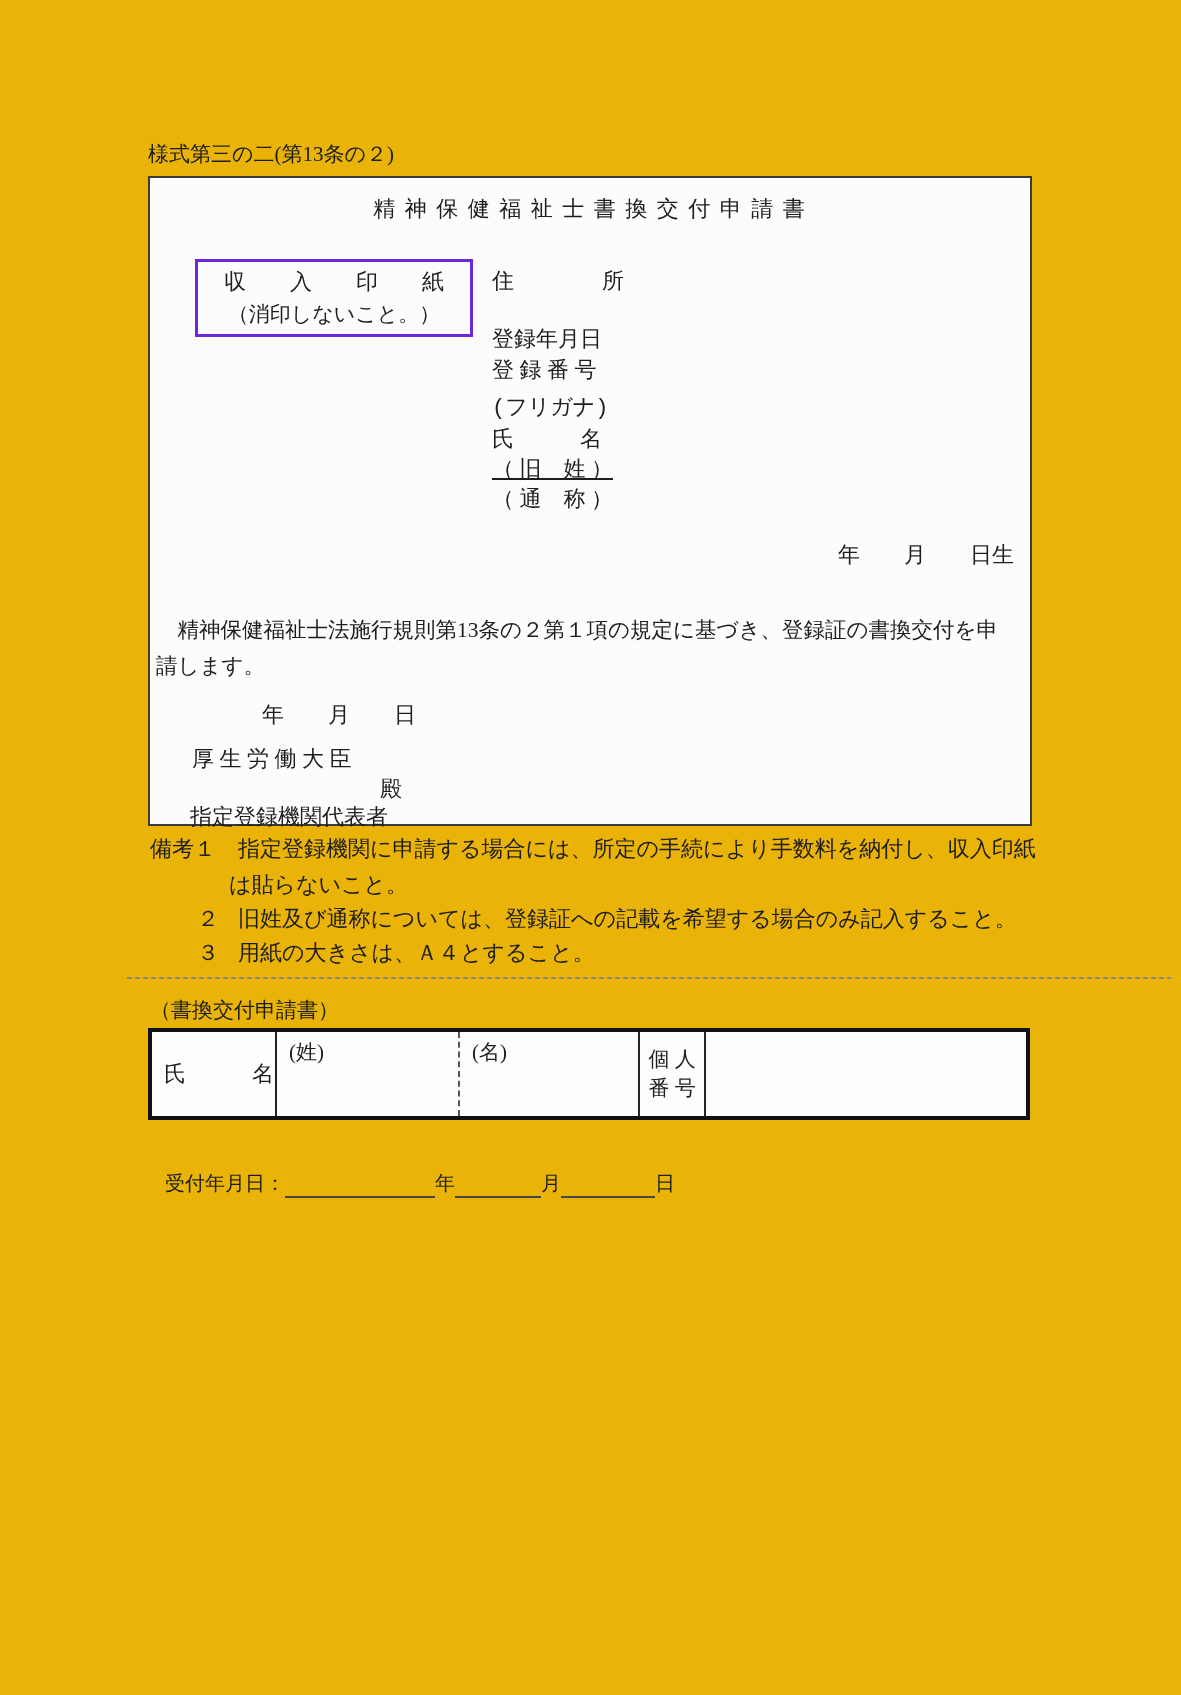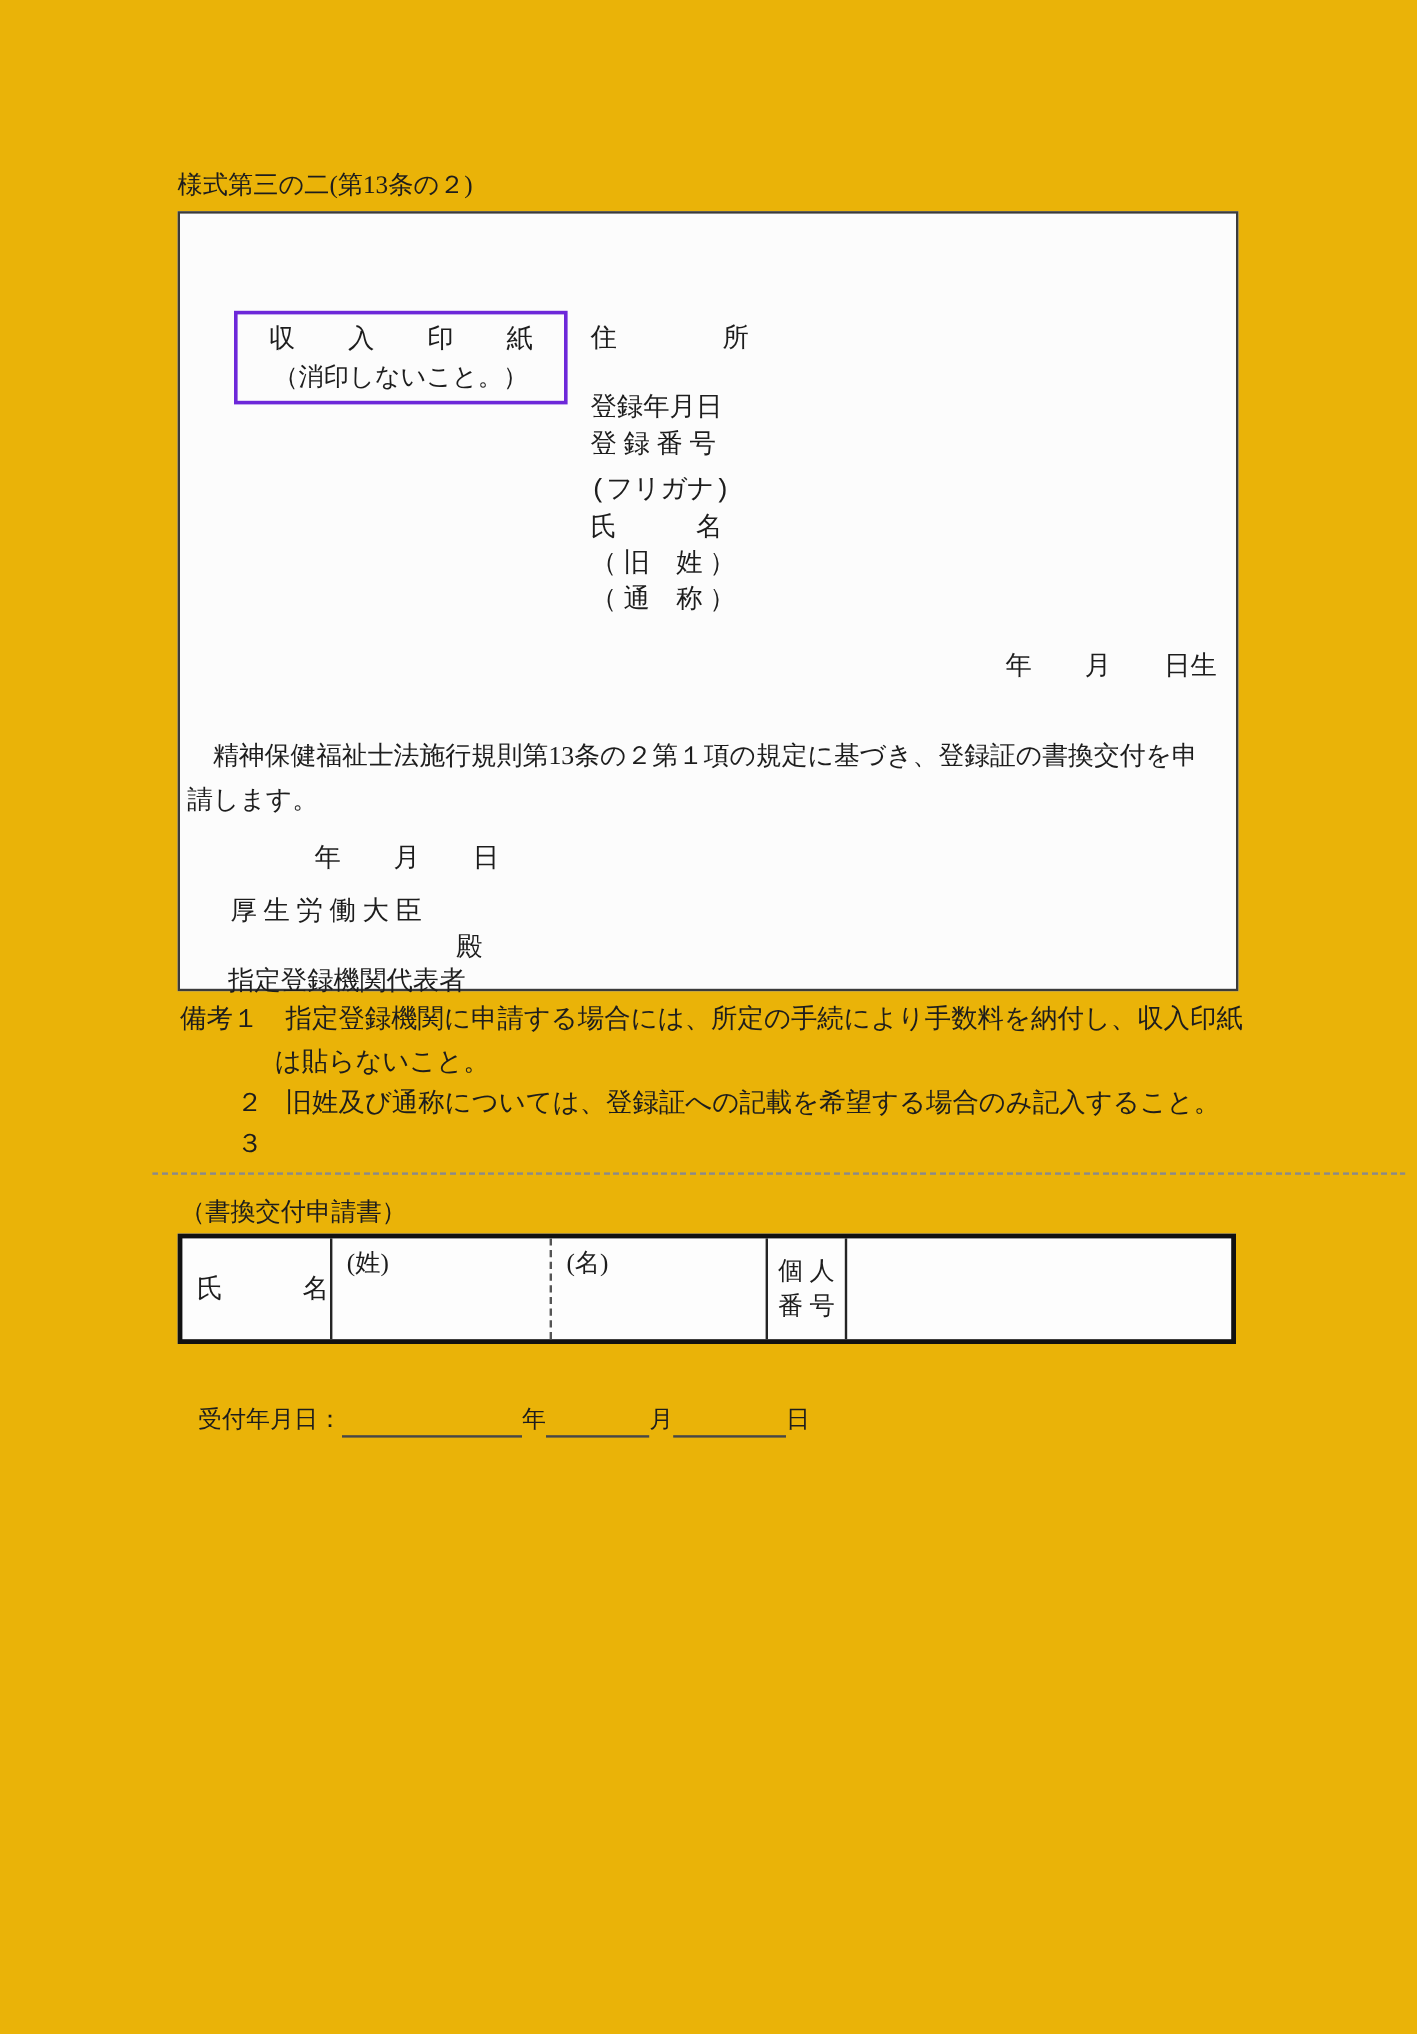--- a/index.html
+++ b/index.html
@@ -80,52 +80,54 @@
 </style>
 </head>
 <body>
 
 <div class="page">
 
   <div class="abs" style="left:148px;top:140px;font-size:21px;">様式第三の二(第13条の２)</div>
 
   <div class="main-box">
 
+    <div class="form-title">精 神 保 健 福 祉 士 書 換 交 付 申 請 書</div>
 
     <div class="stamp-box">
       <div>収　　入　　印　　紙</div>
       <div style="font-size:21px;">（消印しないこと。）</div>
     </div>
 
     <div class="abs rcol" style="top:88px;">住　　　　所</div>
     <div class="abs rcol" style="top:146px;">登録年月日</div>
     <div class="abs rcol" style="top:177px;">登 録 番 号</div>
     <div class="abs rcol" style="top:214px;font-family:Liberation Mono, monospace;">(フリガナ)</div>
     <div class="abs rcol" style="top:246px;">氏　　　名</div>
-    <div class="abs rcol" style="top:276px;">（ 旧　姓 ）</div>
+    <div class="abs rcol" style="top:276px;text-decoration:underline;">（ 旧　姓 ）</div>
     <div class="abs rcol" style="top:306px;">（ 通　称 ）</div>
 
     <div class="abs" style="left:688px;top:362px;">年　　月　　日生</div>
 
     <div class="abs paragraph" style="left:6px;top:437px;">　精神保健福祉士法施行規則第13条の２第１項の規定に基づき、登録証の書換交付を申</div>
     <div class="abs paragraph" style="left:6px;top:473px;">請します。</div>
 
     <div class="abs" style="left:112px;top:522px;">年　　月　　日</div>
 
     <div class="abs" style="left:42px;top:566px;">厚 生 労 働 大 臣</div>
     <div class="abs" style="left:230px;top:596px;">殿</div>
     <div class="abs" style="left:40px;top:624px;">指定登録機関代表者</div>
   </div>
 
   <div class="abs note" style="left:150px;top:834px;">備考１</div>
   <div class="abs note" style="left:238px;top:834px;">指定登録機関に申請する場合には、所定の手続により手数料を納付し、収入印紙</div>
   <div class="abs note" style="left:229px;top:870px;">は貼らないこと。</div>
   <div class="abs note" style="left:197px;top:904px;">２</div>
   <div class="abs note" style="left:238px;top:904px;">旧姓及び通称については、登録証への記載を希望する場合のみ記入すること。</div>
   <div class="abs note" style="left:197px;top:938px;">３</div>
+  <div class="abs note" style="left:238px;top:938px;">用紙の大きさは、Ａ４とすること。</div>
 
   <div class="dash-sep"></div>
 
   <div class="abs" style="left:150px;top:996px;font-size:21px;">（書換交付申請書）</div>
 
   <div class="lower-table">
     <div class="cell cell-name">
       <span>氏　　　名</span>
     </div>
     <div class="cell cell-seimei">

